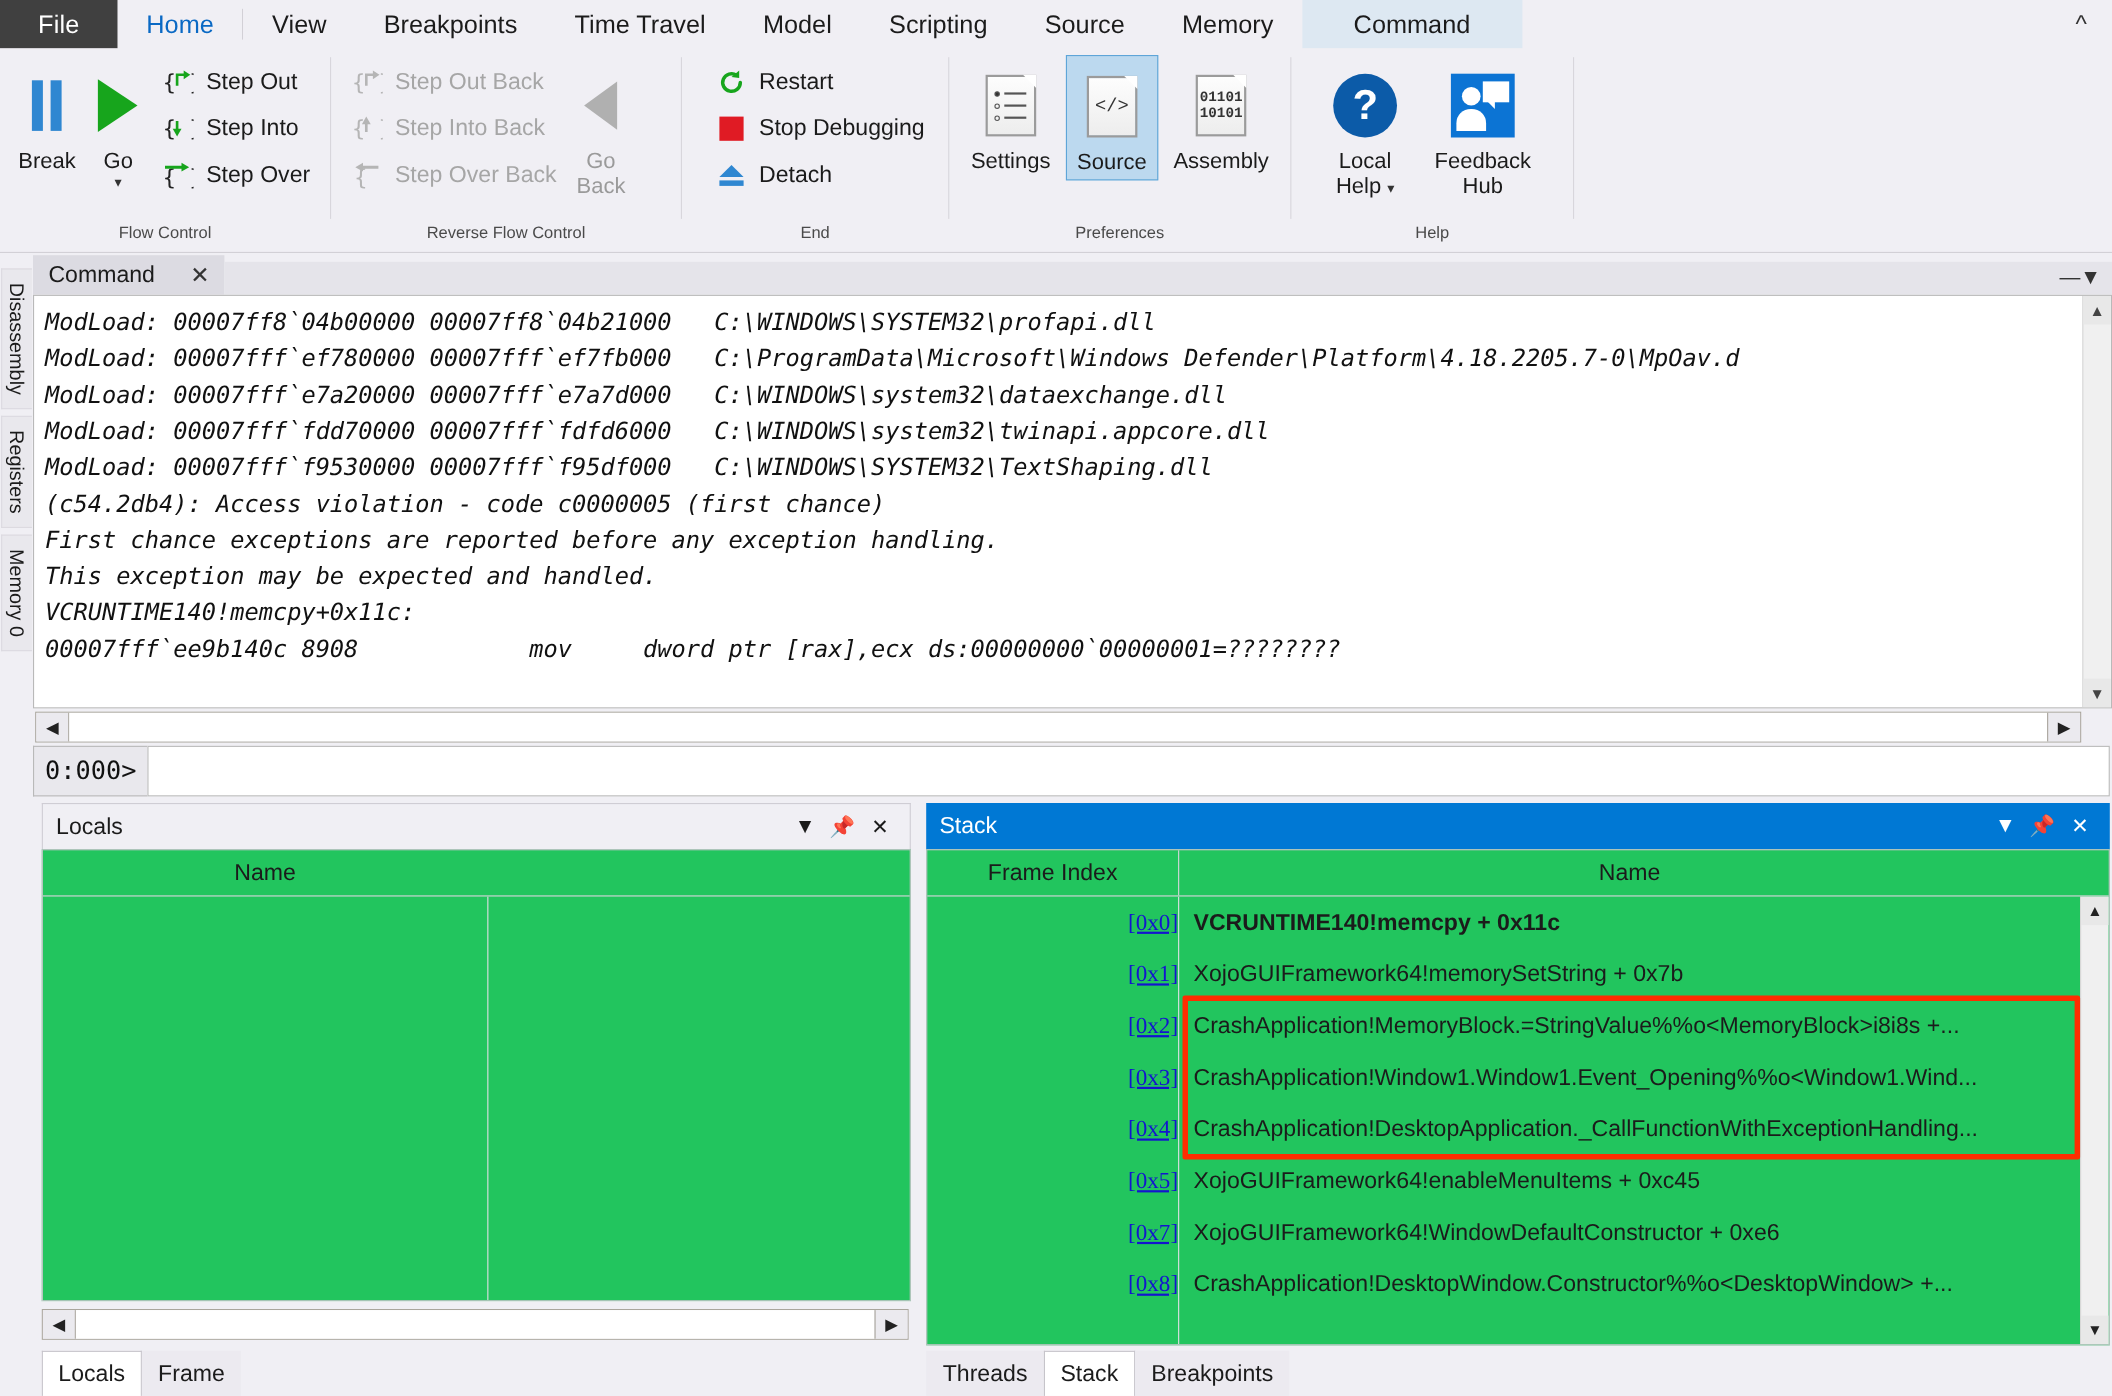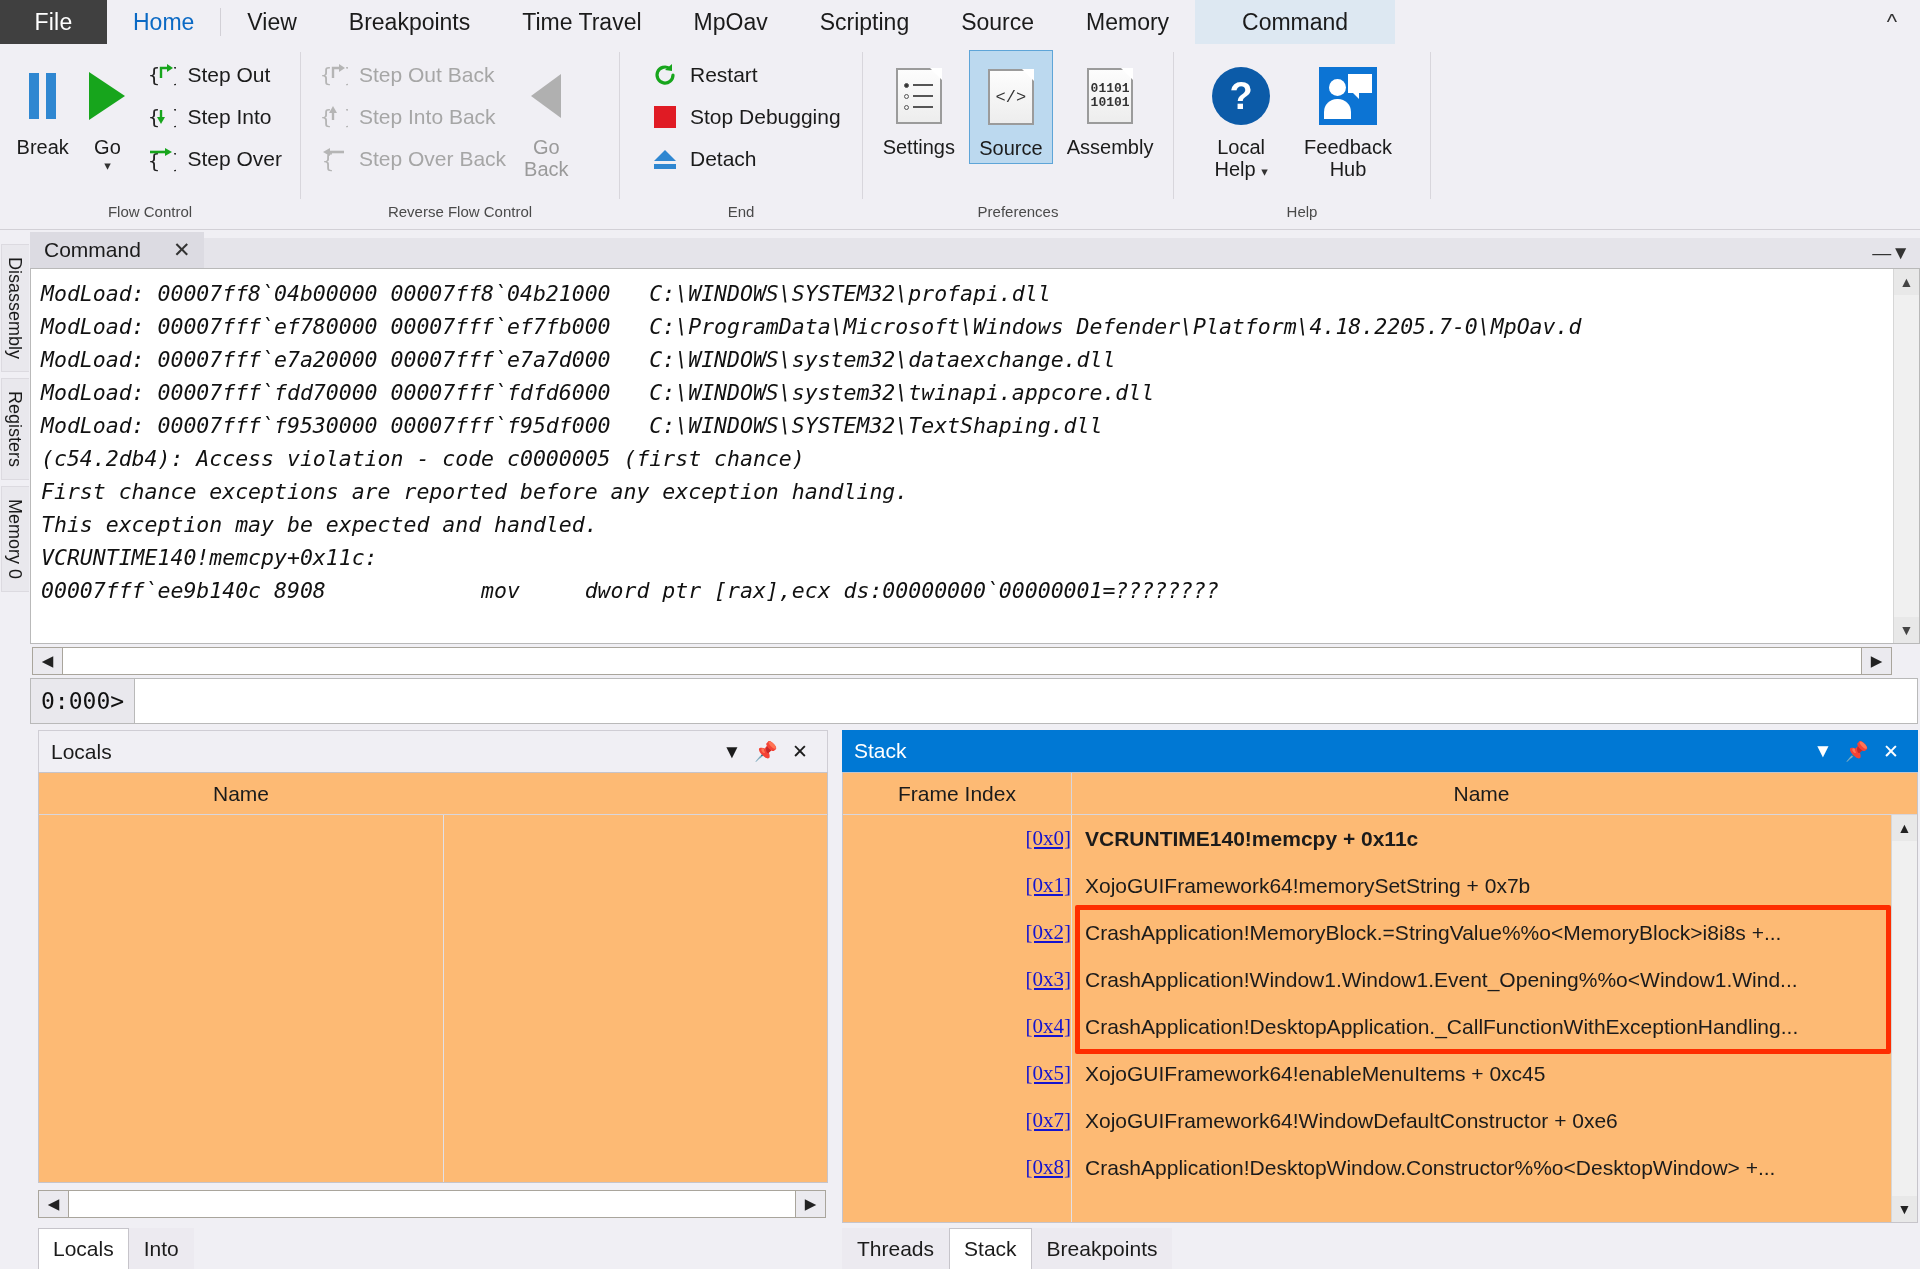--- a/index.html
+++ b/index.html
@@ -177,21 +177,21 @@
   .ph {
     height: 42px; display:flex; align-items:center; padding: 0 10px 0 12px;
     font-size: 21px;
   }
   .ph.inactive { background:#f0eff4; color:#1b1b1b; border:1px solid #cfcdd4; border-bottom:none; }
   .ph.active { background:#0078d4; color:#fff; }
   .ph .title { flex:1; }
   .ph .hb { width:34px; text-align:center; font-size:19px; }
   .ph.active .hb { color:#fff; }
 
-  .grid { flex:1; background:#fdba74; border:1px solid #c6c4ca; display:flex; flex-direction:column; min-height:0;}
+  .grid { flex:1; background:#22c55e; border:1px solid #c6c4ca; display:flex; flex-direction:column; min-height:0;}
   .grid-head { display:flex; height:42px; border-bottom:1px solid #d8d6dc; flex:none; }
   .gh { display:flex; align-items:center; justify-content:center; font-size:21px; color:#1b1b1b; }
   .gh + .gh { border-left:1px solid #d8d6dc; }
   .grid-body { flex:1; position:relative; overflow:hidden; display:flex; }
   .rows { flex:1; min-width:0; }
   .row { display:flex; align-items:center; height:47px; font-size:21px; }
   .cell-idx { width:228px; display:flex; align-items:center; justify-content:flex-end;font-family:Liberation Serif, serif; }
   .cell-idx a { color:#1414cf; text-decoration:underline; }
   .cell-name { flex:1; padding-left: 14px; color:#1b1b1b; white-space:nowrap; overflow:hidden; }
   .row.first .cell-name { font-weight:bold; }
@@ -228,21 +228,21 @@
     <div class="tab">
         <span>View</span>
       </div>
     <div class="tab">
         <span>Breakpoints</span>
       </div>
     <div class="tab">
         <span>Time Travel</span>
       </div>
     <div class="tab">
-        <span>MpOav</span>
+        <span>Model</span>
       </div>
     <div class="tab">
         <span>Scripting</span>
       </div>
     <div class="tab">
         <span>Source</span>
       </div>
     <div class="tab">
         <span>Memory</span>
       </div>
@@ -523,21 +523,21 @@
           </div>
           <div class="hscroll-row" style="padding:2px 2px 0 0;height:40px">
             <div class="hscroll">
               <div class="arw">◀</div>
               <div class="track"></div>
               <div class="arw r">▶</div>
             </div>
           </div>
           <div class="tabstrip">
             <div class="btab sel"><span>Locals</span></div>
-            <div class="btab"><span>Into</span></div>
+            <div class="btab"><span>Frame</span></div>
           </div>
         </div>
 
         <div class="panel panel-stack">
           <div class="ph active">
             <span class="title">Stack</span>
             <span class="hb">▼</span>
             <span class="hb">📌</span>
             <span class="hb">✕</span>
           </div>

